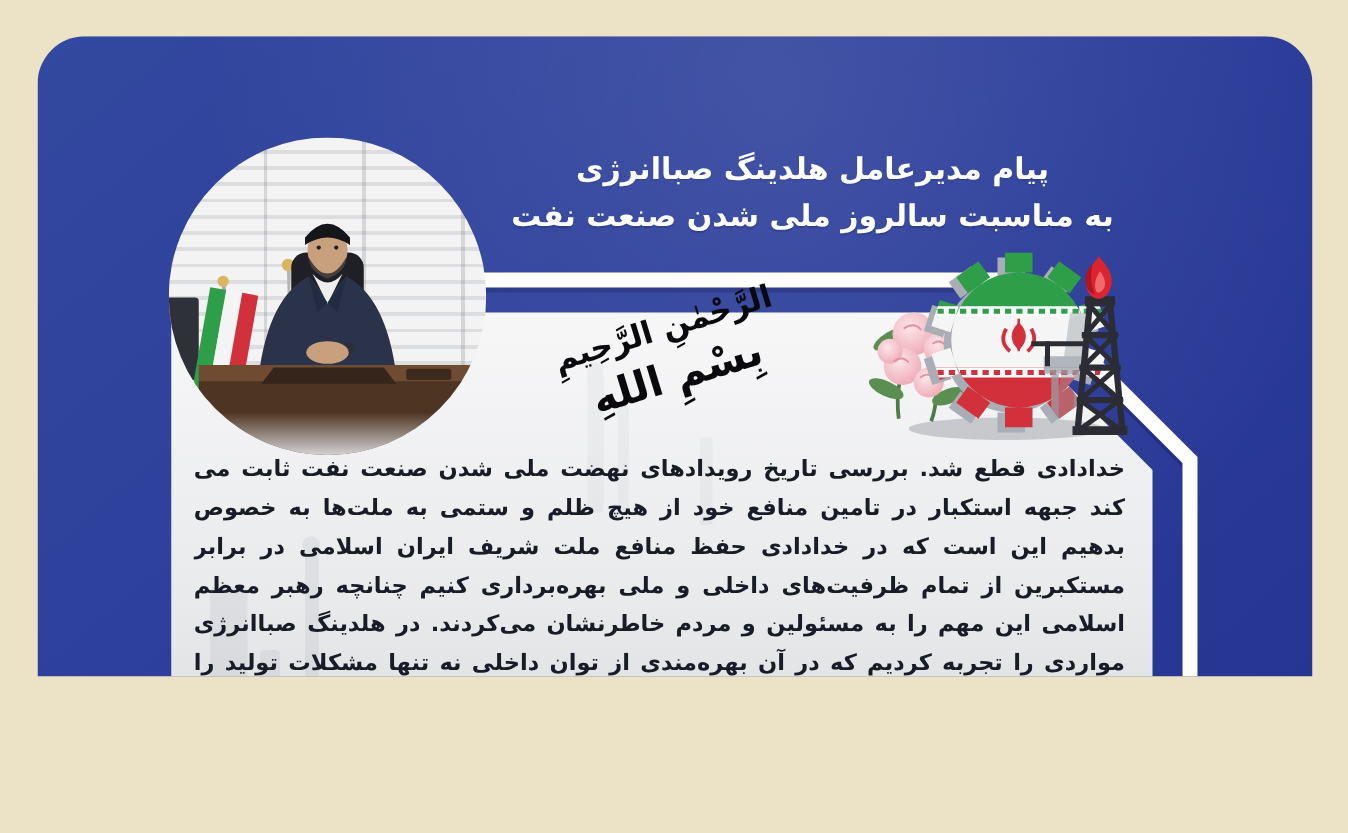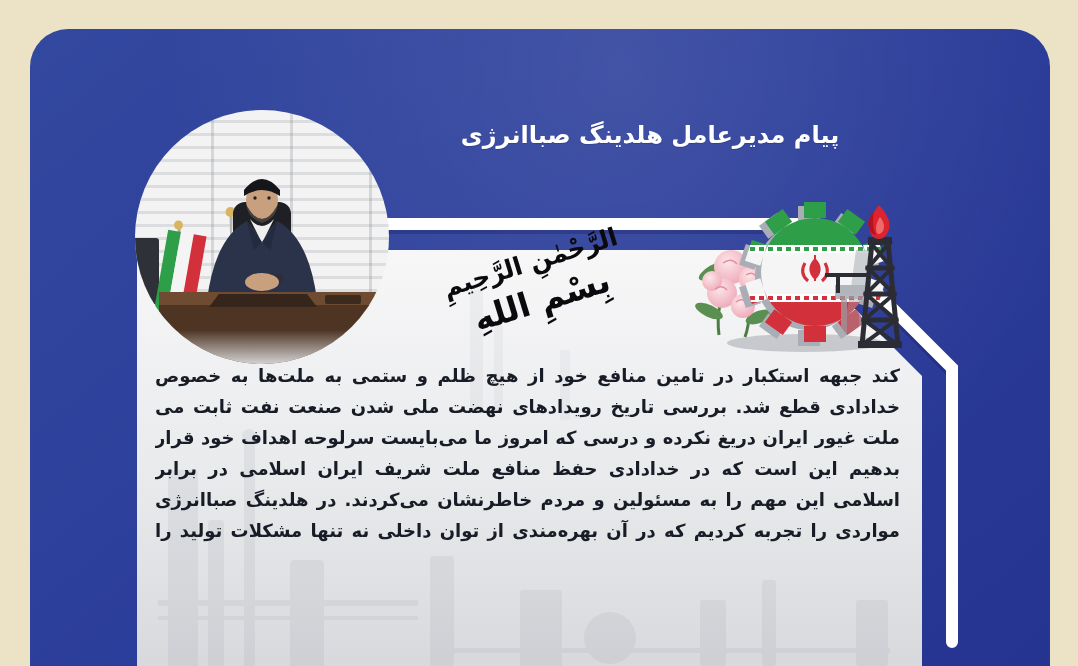--- a/index.html
+++ b/index.html
@@ -1,21 +1,21 @@
 <!DOCTYPE html>
 <html lang="fa" dir="rtl"><head>
 <meta charset="utf-8">
 <style>
   html,body{margin:0;padding:0;}
   body{
     width:1078px;height:666px;overflow:hidden;position:relative;
     background:#ece3c7;
     font-family:"DejaVu Sans",sans-serif;
   }
-  .canvas{position:absolute;inset:0;width:1078px;height:666px;overflow:hidden;text-decoration:underline;}
+  .canvas{position:absolute;inset:0;width:1078px;height:541px;overflow:hidden;text-decoration:underline;}
   
   .panel{
     position:absolute;left:30px;top:29px;width:1020px;height:700px;
     border-radius:38px;
     background:
       radial-gradient(ellipse at 58% 6%, rgba(255,255,255,0.10), rgba(255,255,255,0) 55%),
       linear-gradient(140deg,#33489f 0%,#2b3d9a 48%,#263390 100%);
   }
   svg.deco, svg.cluster{position:absolute;pointer-events:none;}
   svg.deco{left:0;top:0;}
@@ -103,20 +103,21 @@
         <rect x="494" y="325" width="9" height="85" rx="2"></rect>
         <rect x="560" y="350" width="10" height="70" rx="2"></rect>
       </g>
     </g>
 
     <path d="M360,224 H808 L952,368 V642" fill="none" stroke="#ffffff" stroke-width="12" stroke-linecap="round" stroke-linejoin="miter"></path>
   </svg>
 
   <div class="title">
     <div>پیام مدیرعامل هلدینگ صباانرژی</div>
+    <div>به مناسبت سالروز ملی شدن صنعت نفت</div>
   </div>
 
   <div class="photo">
     <svg width="254" height="254" viewBox="0 0 254 254">
 
       <rect x="-6" y="128" width="30" height="66" rx="3" fill="#2e3138"></rect>
 
       <g>
         <line x1="44" y1="118" x2="50" y2="240" stroke="#a9a9ad" stroke-width="3"></line>
         <circle cx="43.5" cy="115" r="4.5" fill="#d8b55e"></circle>
@@ -282,21 +283,21 @@
       <path d="M205 42 C209 47 210 52 208 56 C206 59 203 60 202 58 C200 54 201 48 205 42 Z" fill="#f06a6a"></path>
     </g>
   </svg>
 
   <div class="bismillah">
     <div class="b2">الرَّحْمٰنِ الرَّحِيمِ</div>
     <div class="b1">بِسْمِ اللهِ</div>
   </div>
 
   <div class="body-text">
+    <div class="ln">خدادادی قطع شد. بررسی تاریخ رویدادهای نهضت ملی شدن صنعت نفت ثابت می</div>
     <div class="ln">کند جبهه استکبار در تامین منافع خود از هیچ ظلم و ستمی به ملت‌ها به خصوص</div>
-    <div class="ln">خدادادی قطع شد. بررسی تاریخ رویدادهای نهضت ملی شدن صنعت نفت ثابت می</div>
-    <div class="ln">ملت غیور ایران دریغ نکرده و درسی که امروز ما می‌بایست سرلوحه اهداف خود قرار</div>
     <div class="ln">بدهیم این است که در خدادادی حفظ منافع ملت شریف ایران اسلامی در برابر</div>
+    <div class="ln">مستکبرین از تمام ظرفیت‌های داخلی و ملی بهره‌برداری کنیم چنانچه رهبر معظم</div>
     <div class="ln">اسلامی این مهم را به مسئولین و مردم خاطرنشان می‌کردند. در هلدینگ صباانرژی</div>
     <div class="ln">مواردی را تجربه کردیم که در آن بهره‌مندی از توان داخلی نه تنها مشکلات تولید را</div>
   </div>
 
 </div>
 
 </body></html>

